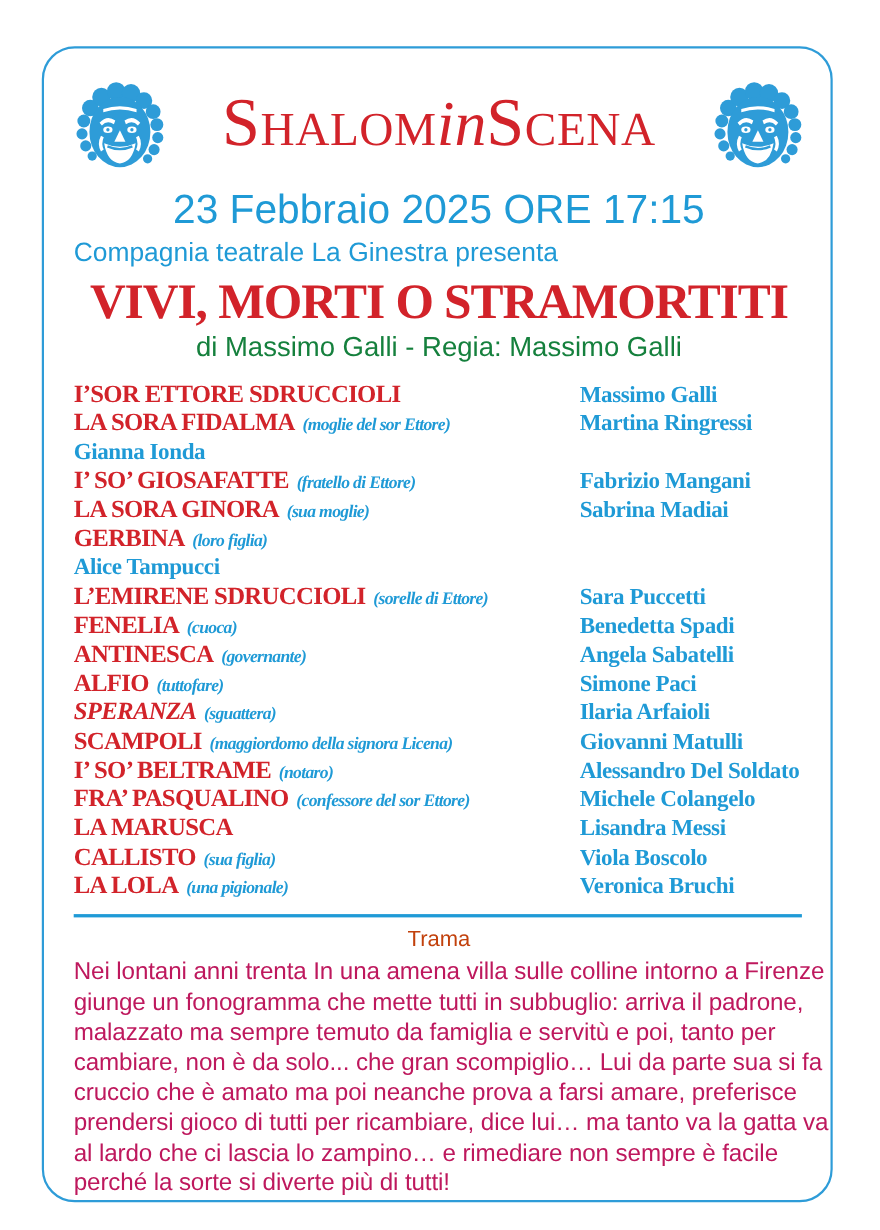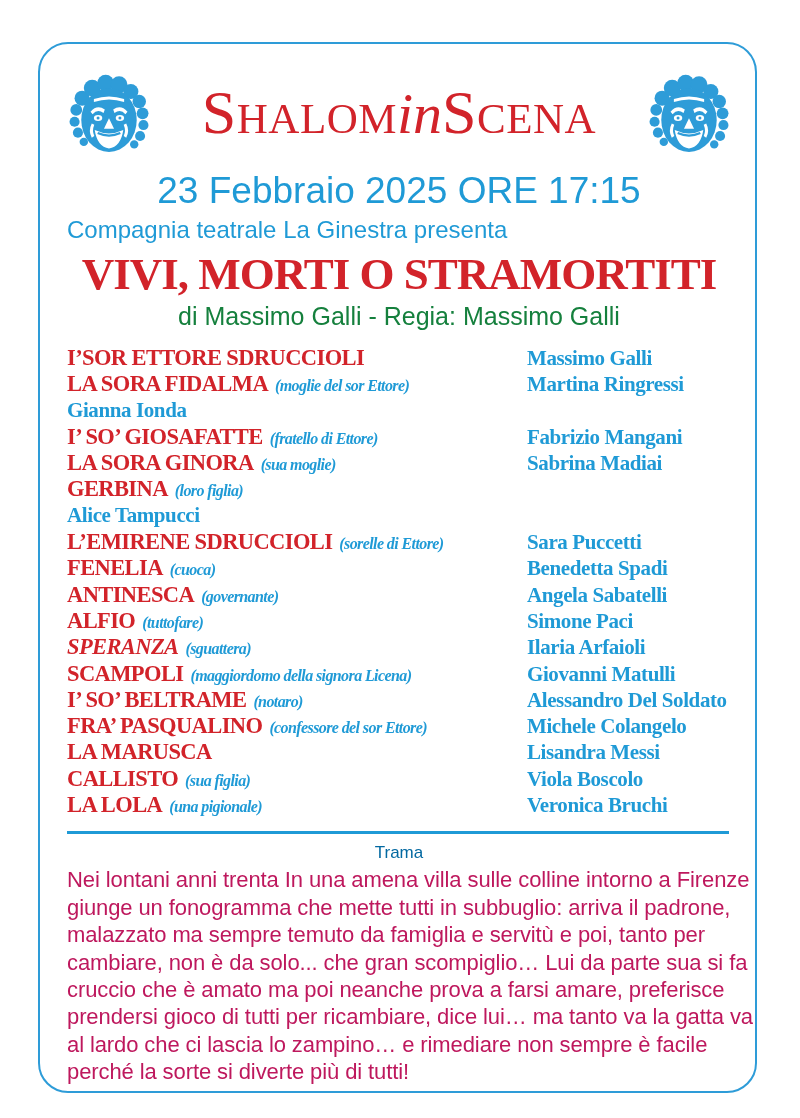--- a/index.html
+++ b/index.html
@@ -37,21 +37,21 @@
                font-family:Liberation Serif, serif; font-weight:bold;
                color:#d2232a; font-size:22.5px; letter-spacing:-0.6px; }
   .char-cell .role { color:#1f9ad6; font-style:italic; font-size:16px; margin-left:7px; letter-spacing:-0.6px; }
   .char-cell.char-italic .char-name { font-style:italic; }
   .actor-cell { flex:1; white-space:nowrap;
                 font-family:"Liberation Serif", serif; font-weight:bold;
                 color:#1f9ad6; font-size:21px; letter-spacing:-0.4px; }
 
   
   .separator { border:none; border-top:3px solid #1f9ad6; margin:13px 2px 0 0; }
-  .trama-heading { text-align:center; color:#0369a1; font-size:17px; margin-top:9px; }
+  .trama-heading { text-align:center; color:#c2410c; font-size:20px; margin-top:9px; }
   .trama-body { color:#be185d; font-size:22px; line-height:27.4px; margin-top:3px;
                 width:694px; letter-spacing:-0.1px; }
 </style>
 </head>
 <body>
 
 <svg width="0" height="0" style="position:absolute">
   <defs>
     <g id="comedy-mask-shape">
       <g fill="#2e9cd8">

